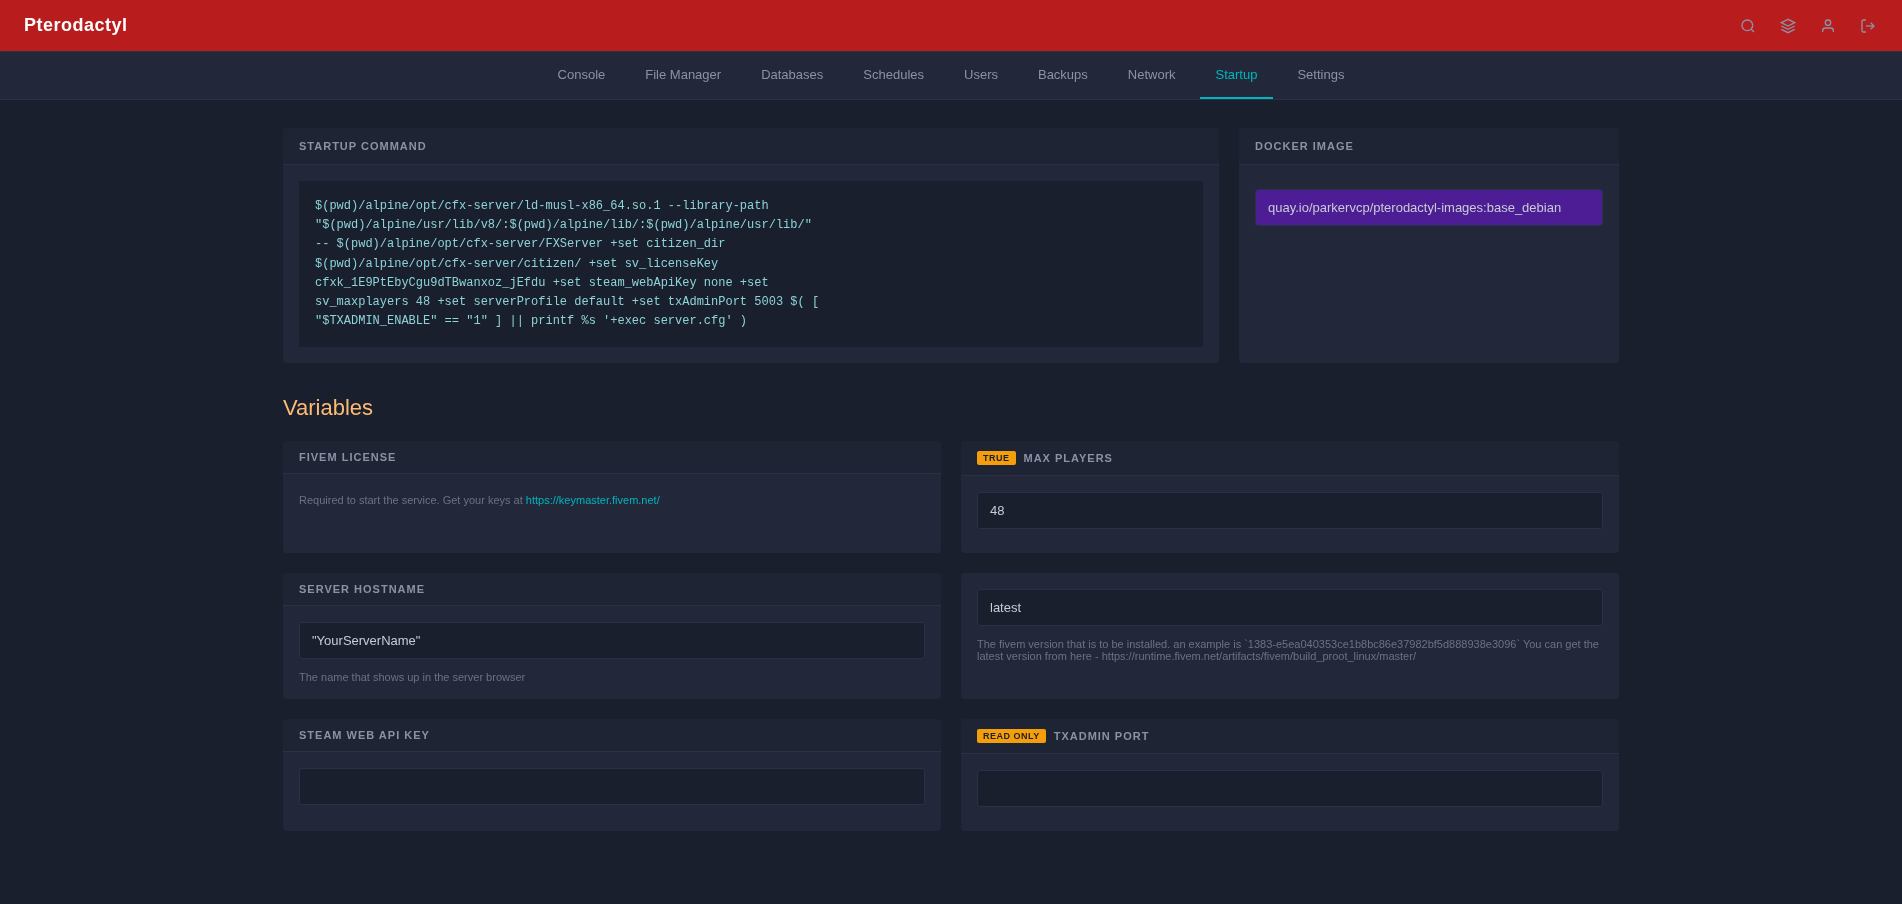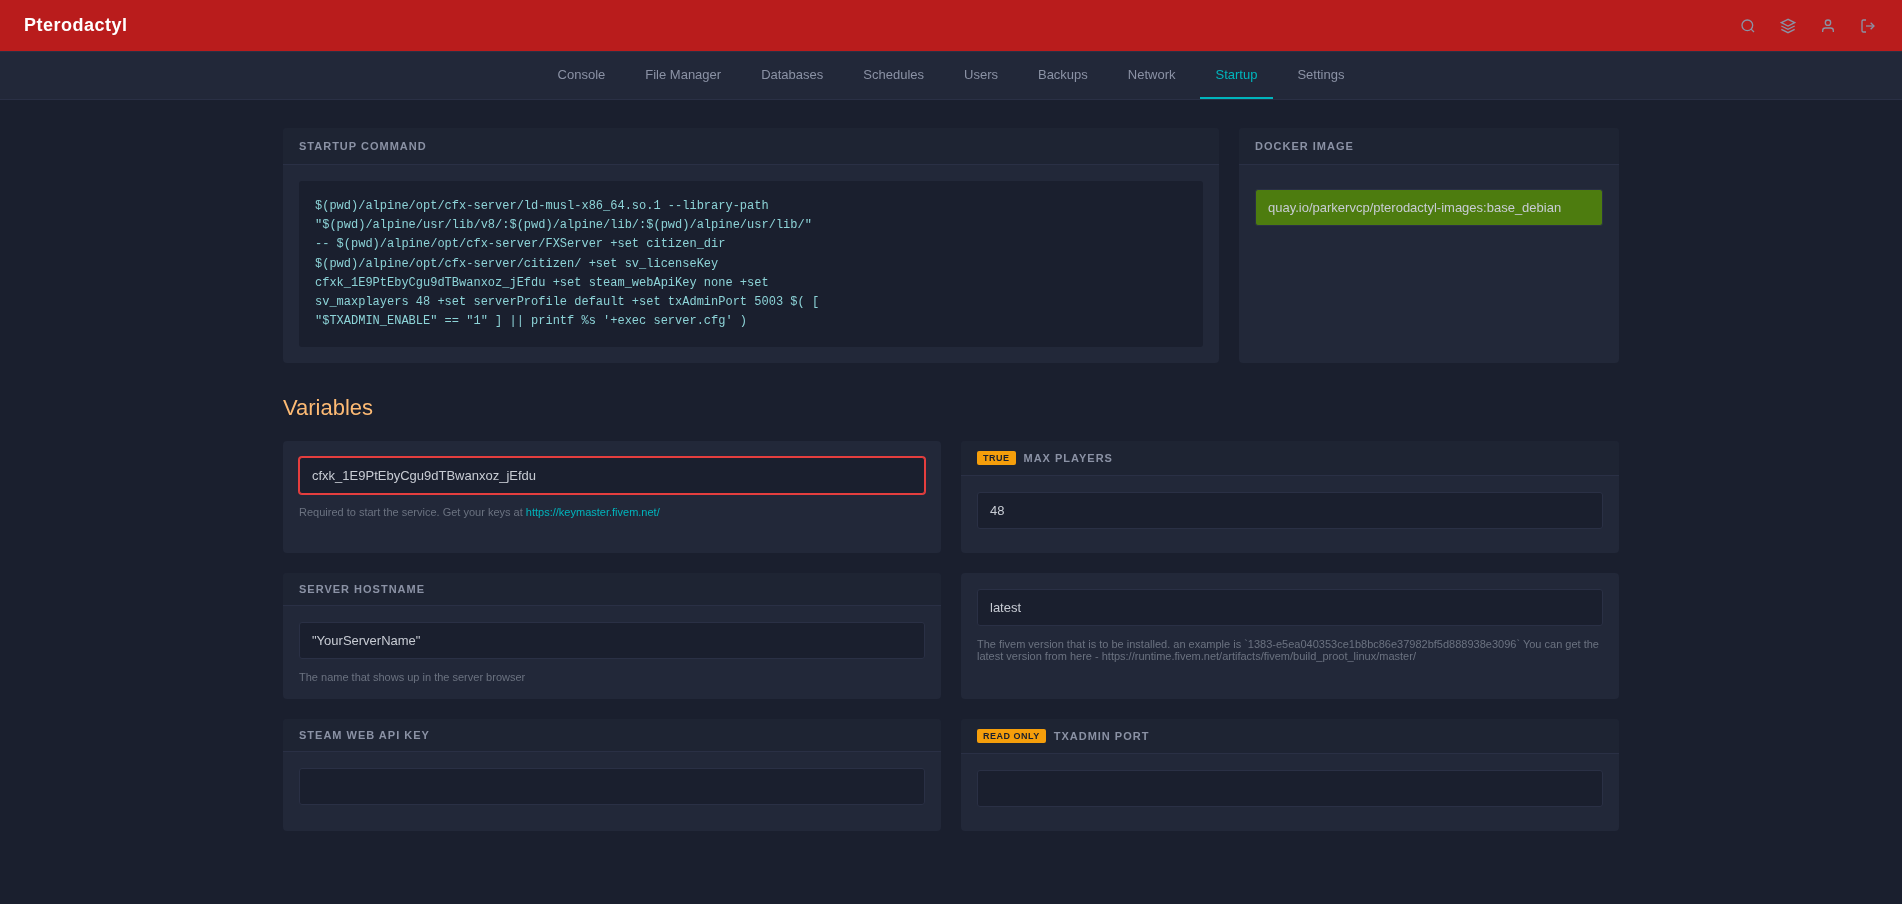--- a/index.html
+++ b/index.html
@@ -109,21 +109,21 @@
       padding: 16px;
       font-family: 'Courier New', Courier, monospace;
       font-size: 12px;
       color: #8dd4d8;
       line-height: 1.6;
       white-space: pre-wrap;
       word-break: break-all;
     }
 
     .docker-input {
-      background-color: #4d7c0f;
+      background-color: #4c1d95;
       border: 1px solid #2a3045;
       border-radius: 3px;
       padding: 10px 12px;
       color: #c8ccd4;
       font-size: 13px;
       width: 100%;
       outline: none;
       margin-top: 8px;
     }
 
@@ -273,22 +273,24 @@
         <input class="docker-input" type="text" value="quay.io/parkervcp/pterodactyl-images:base_debian" style="">
       </div>
     </div>
   </div>
 
   <h2 class="variables-title">Variables</h2>
 
   <div class="variables-grid">
 
     <div class="var-card">
-      <div class="var-card-body">
-        <input class="var-input highlighted" type="text" value="cfxk_1E9PtEbyCgu9dTBwanxoz_jEfdu" style="">
+      <div class="var-card-header">
+        <span>FIVEM LICENSE</span>
+      </div>
+      <div class="var-card-body">
         <div class="var-hint">
           Required to start the service. Get your keys at <a href="#">https://keymaster.fivem.net/</a>
         </div>
       </div>
     </div>
 
     <div class="var-card">
       <div class="var-card-header">
         <span class="readonly-badge">true</span>
         <span>MAX PLAYERS</span>

